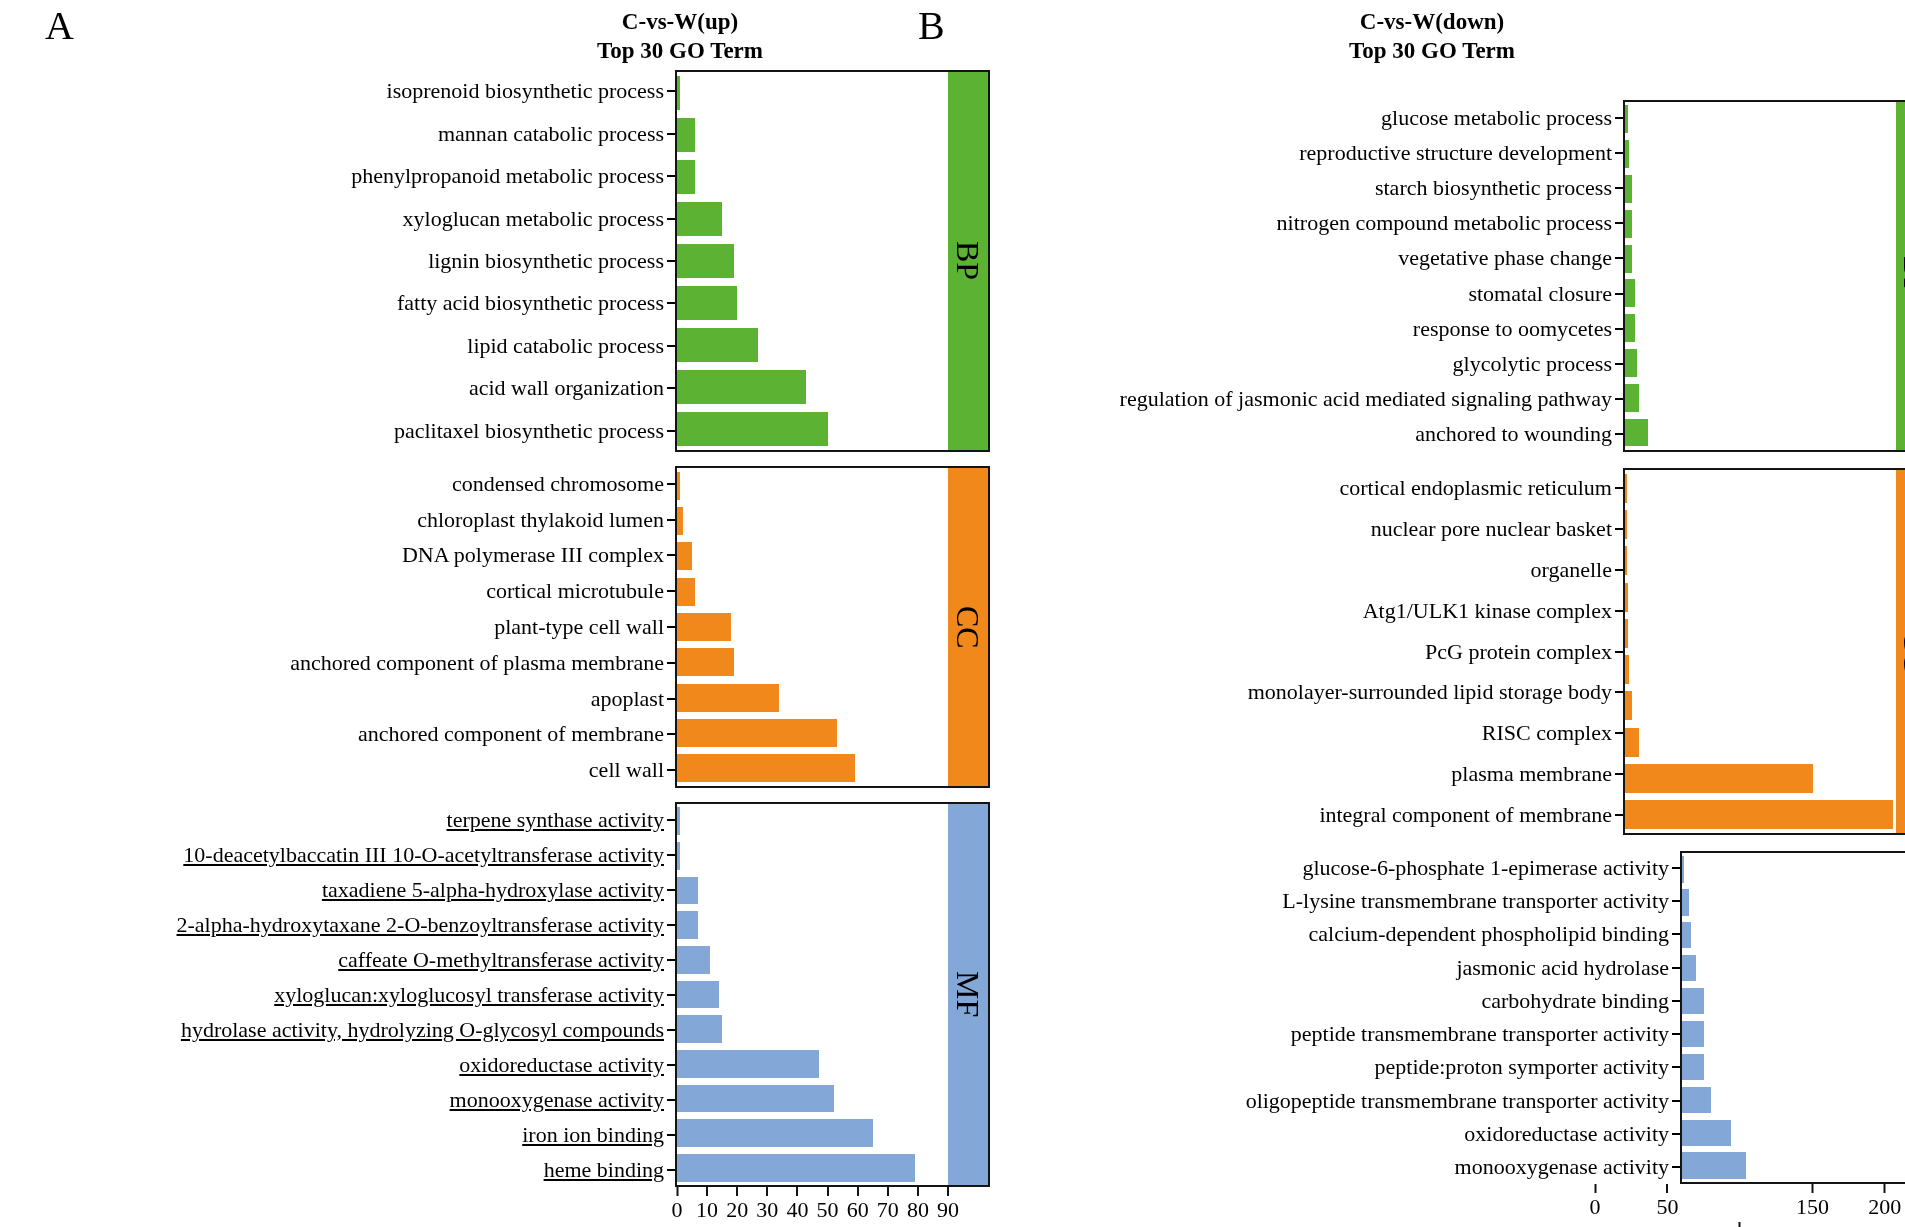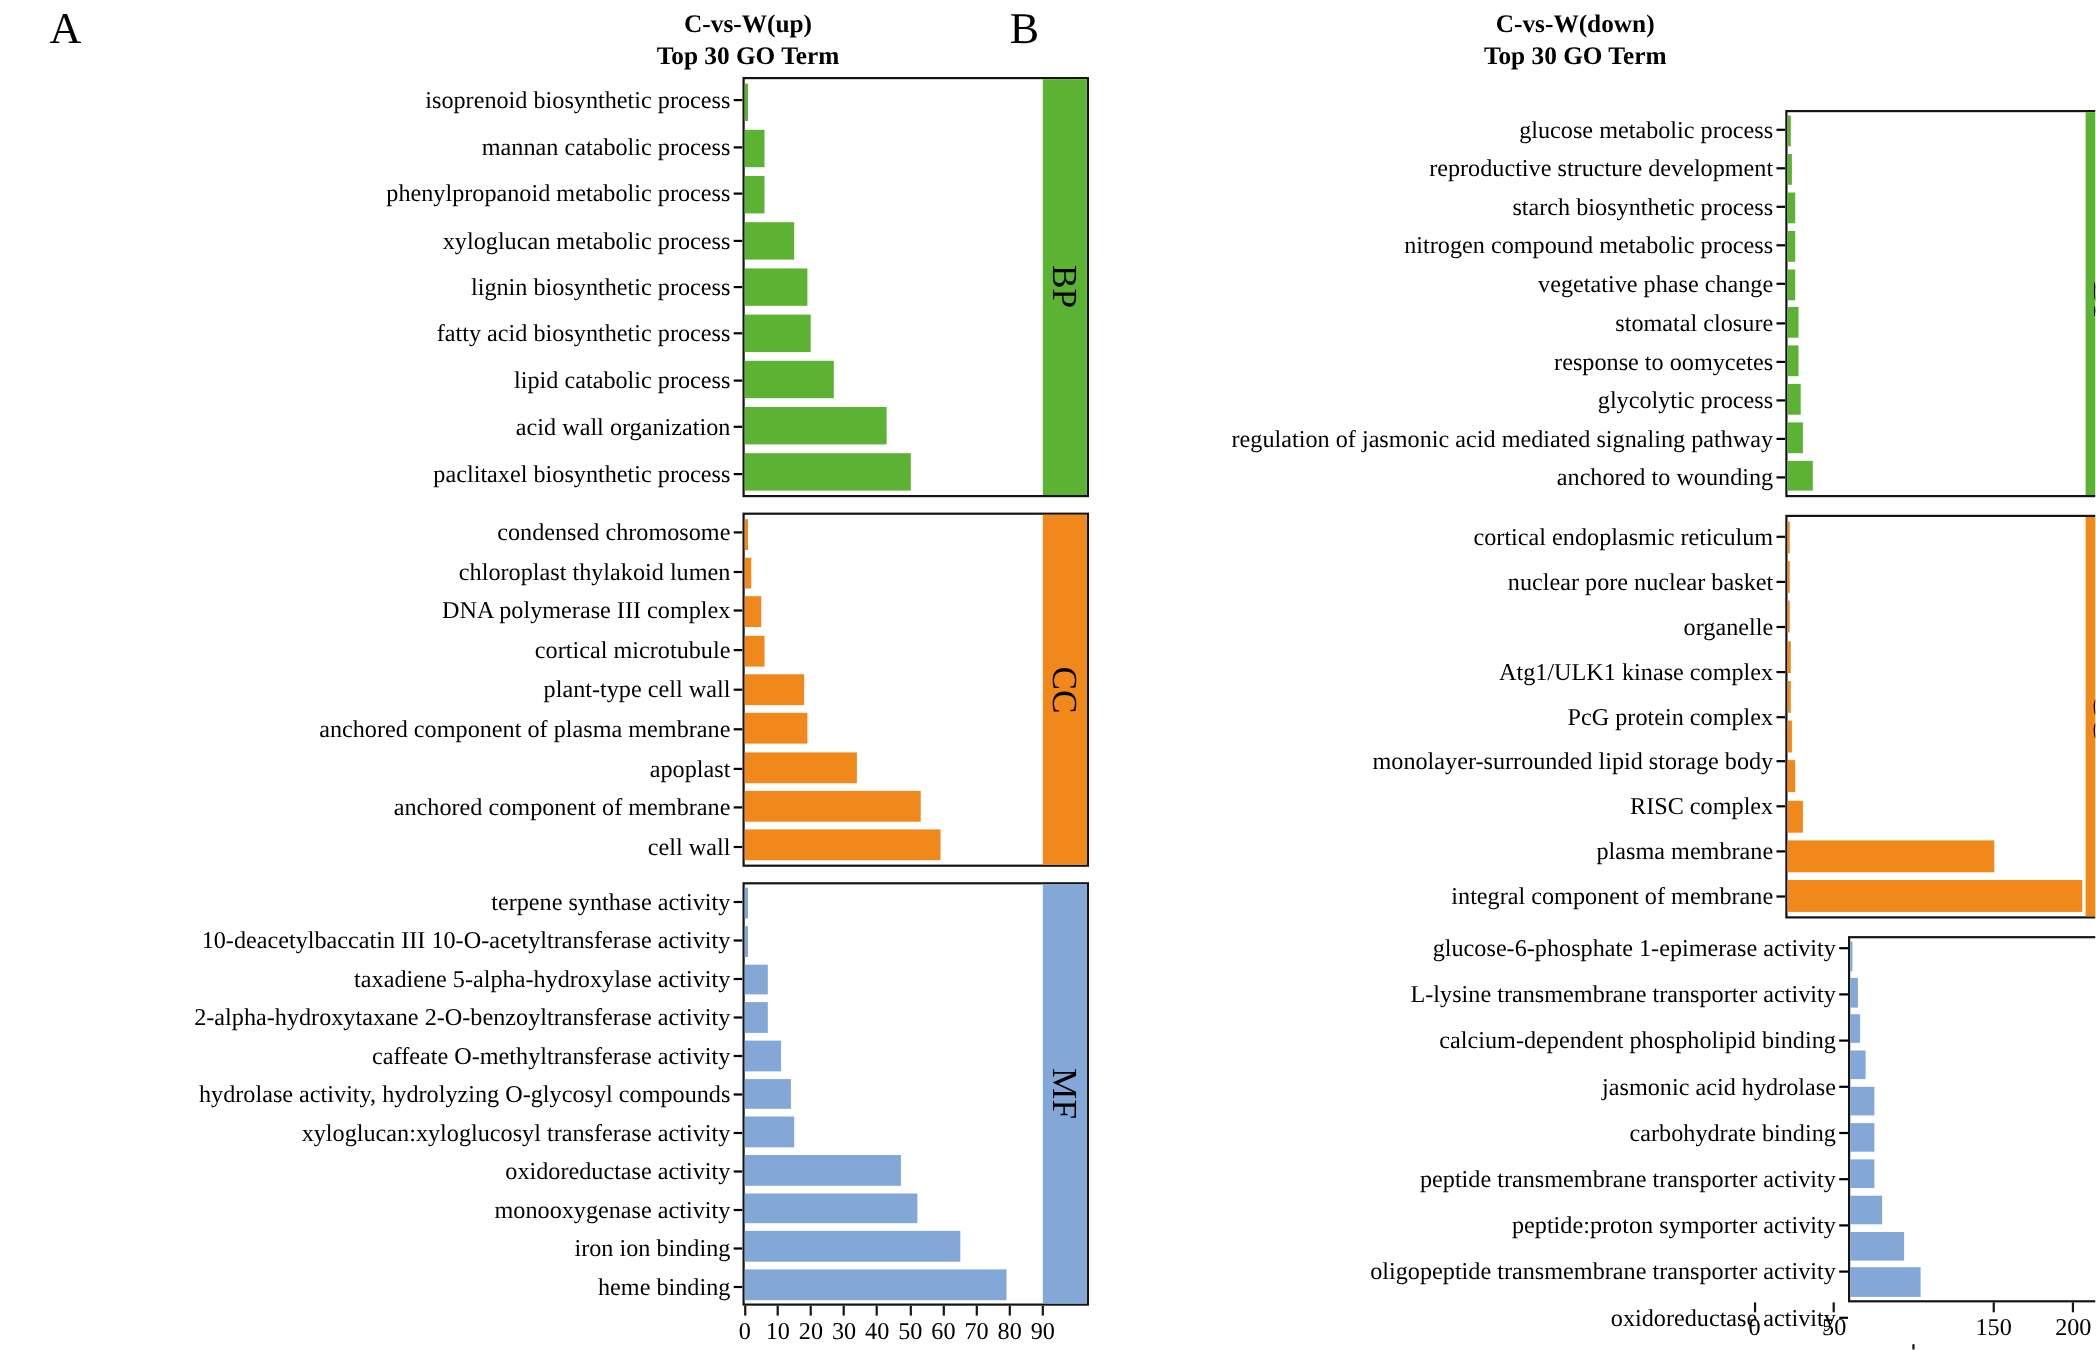--- a/index.html
+++ b/index.html
@@ -199,21 +199,21 @@
               </div>
               <div class="track">
                 <div class="bar" style="width: 65.5556%; min-width: 2px; background: rgb(240, 136, 28);"></div>
               </div>
             </div>
             <div class="strip" style="width: 40px; background: rgb(240, 136, 28);">
               <span class="strip-label">CC</span>
             </div>
           </div>
         </div>
-        <div class="facet" style="height: 385px;">
+        <div class="facet" style="height: 385px; text-decoration: underline;">
           <div class="labels" style="width: 675px;">
             <div class="lab-row">
               <span class="lab-text">terpene synthase activity</span>
               <span class="lab-tick"></span>
             </div>
             <div class="lab-row">
               <span class="lab-text">10-deacetylbaccatin III 10-O-acetyltransferase activity</span>
               <span class="lab-tick"></span>
             </div>
             <div class="lab-row">
@@ -222,25 +222,25 @@
             </div>
             <div class="lab-row">
               <span class="lab-text">2-alpha-hydroxytaxane 2-O-benzoyltransferase activity</span>
               <span class="lab-tick"></span>
             </div>
             <div class="lab-row">
               <span class="lab-text">caffeate O-methyltransferase activity</span>
               <span class="lab-tick"></span>
             </div>
             <div class="lab-row">
+              <span class="lab-text">xyloglucan:xyloglucosyl transferase activity</span>
+              <span class="lab-tick"></span>
+            </div>
+            <div class="lab-row">
               <span class="lab-text">hydrolase activity, hydrolyzing O-glycosyl compounds</span>
-              <span class="lab-tick"></span>
-            </div>
-            <div class="lab-row">
-              <span class="lab-text">xyloglucan:xyloglucosyl transferase activity</span>
               <span class="lab-tick"></span>
             </div>
             <div class="lab-row">
               <span class="lab-text">oxidoreductase activity</span>
               <span class="lab-tick"></span>
             </div>
             <div class="lab-row">
               <span class="lab-text">monooxygenase activity</span>
               <span class="lab-tick"></span>
             </div>
@@ -500,21 +500,21 @@
               <div class="track">
                 <div class="bar" style="width: 98.9305%; min-width: 2px; background: rgb(240, 136, 28);"></div>
               </div>
             </div>
             <div class="strip" style="width: 37px; background: rgb(240, 136, 28);">
               <span class="strip-label">CC</span>
             </div>
           </div>
         </div>
         <div class="facet" style="height: 333px;">
-          <div class="labels" style="width: 660px; gap: 20px;">
+          <div class="labels" style="width: 660px;">
             <div class="lab-row">
               <span class="lab-text">glucose-6-phosphate 1-epimerase activity</span>
               <span class="lab-tick"></span>
             </div>
             <div class="lab-row">
               <span class="lab-text">L-lysine transmembrane transporter activity</span>
               <span class="lab-tick"></span>
             </div>
             <div class="lab-row">
               <span class="lab-text">calcium-dependent phospholipid binding</span>

